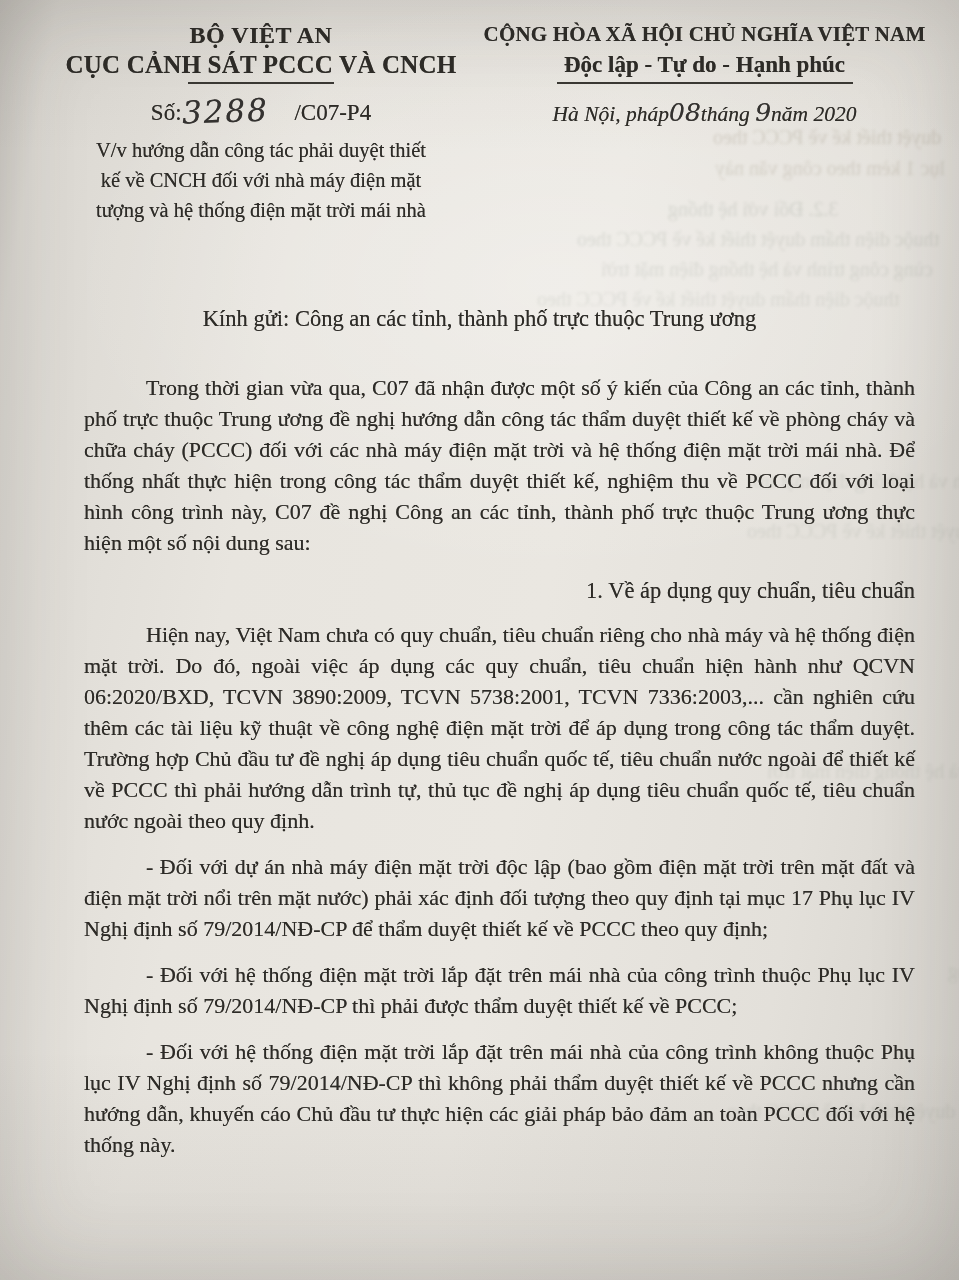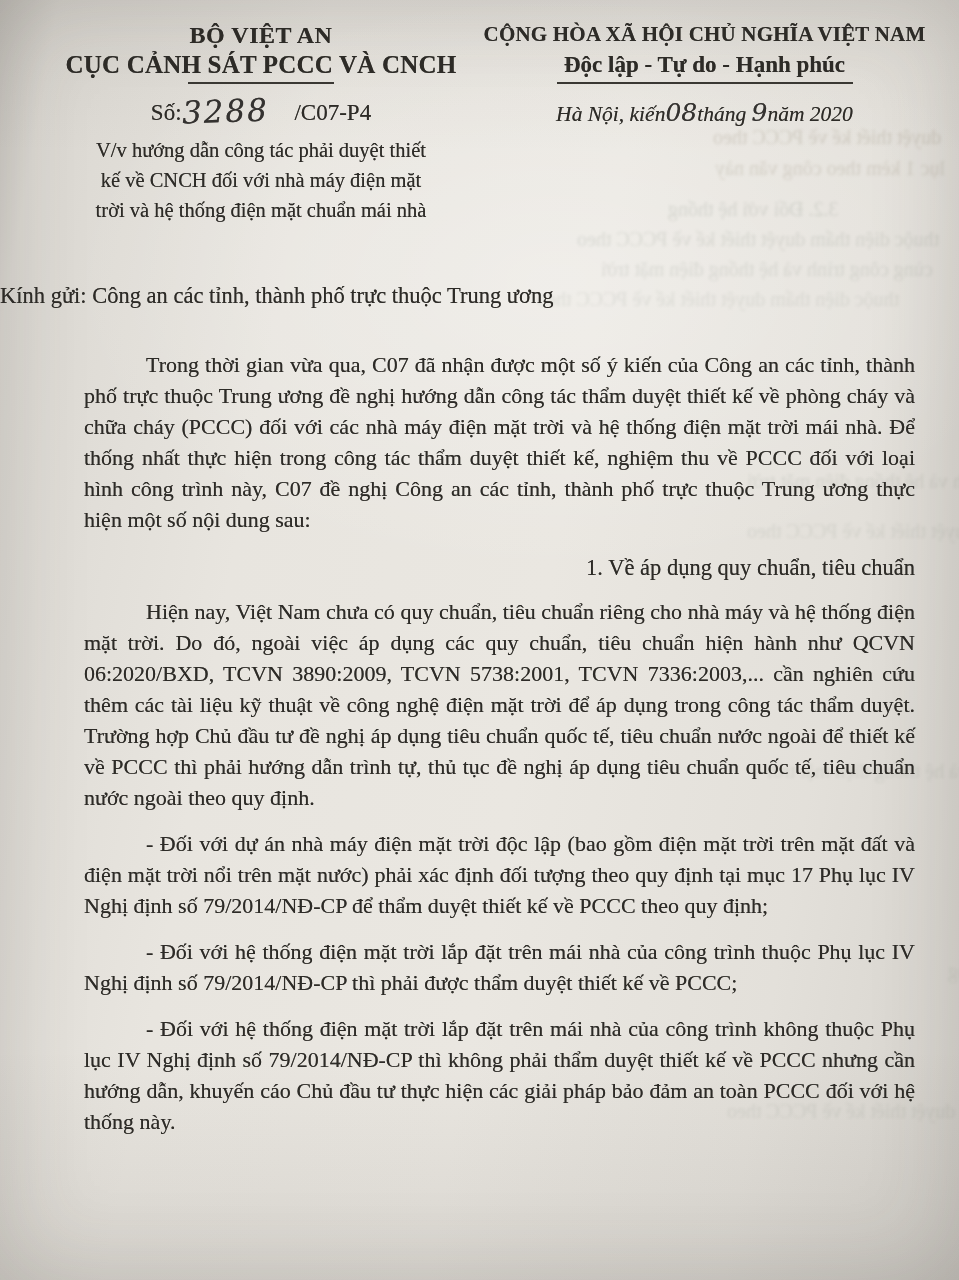--- a/index.html
+++ b/index.html
@@ -29,21 +29,21 @@
   .hand{font-family:"DejaVu Serif",serif;font-style:italic;color:#343230;}
   .doc-no .hand{font-size:31px;letter-spacing:2px;display:inline-block;transform:rotate(-2deg);vertical-align:-2px;}
   .doc-no .suffix{margin-left:26px;}
   .subject{font-size:20.5px;line-height:30px;margin-top:6px;}
   .nat-title{font-size:21px;font-weight:bold;letter-spacing:.2px;}
   .motto{font-size:23px;font-weight:bold;margin-top:5px;}
   .rule-right{width:296px;height:2px;background:#3a3833;margin:4px auto 0;}
   .date-line{font-size:21.5px;font-style:italic;margin-top:14px;white-space:nowrap;}
   .date-line .hand{font-size:25px;}
   
-  .salutation{text-align:left;font-size:22.5px;margin-top:58px;}
+  .salutation{text-align:center;font-size:22.5px;margin-top:81px;}
   .doc-body{margin:40px 44px 0 84px;font-size:22px;line-height:31px;text-align:justify;}
   .para{margin:0 0 13px 0;text-indent:62px;}
   .heading{margin:17px 0 13px 0;text-indent:62px;font-weight:normal;font-size:22.5px;text-align:right;}
   .item{margin:15px 0 0 0;text-indent:62px;}
   
   .content{text-shadow:0 0 .6px rgba(45,43,39,.65);}
   
   .bleed{
     position:absolute;font-size:20px;white-space:nowrap;
     transform:scaleX(-1);filter:blur(1.6px);
@@ -75,30 +75,30 @@
       <div class="hdr-left">
         <div class="org-parent">BỘ VIỆT AN</div>
         <div class="org-name">CỤC CẢNH SÁT PCCC VÀ CNCH</div>
         <div class="rule-left"></div>
         <div class="doc-no">
           <span>Số:</span><span class="hand">3288</span><span class="suffix">/C07-P4</span>
         </div>
         <div class="subject">
           <div>V/v hướng dẫn công tác phải duyệt thiết</div>
           <div>kế về CNCH đối với nhà máy điện mặt</div>
-          <div>trời và hệ thống điện mặt chuẩn mái nhà</div>
+          <div>tượng và hệ thống điện mặt trời mái nhà</div>
         </div>
       </div>
 
       <div class="hdr-right">
         <div class="nat-title">CỘNG HÒA XÃ HỘI CHỦ NGHĨA VIỆT NAM</div>
         <div class="motto">Độc lập - Tự do - Hạnh phúc</div>
         <div class="rule-right"></div>
         <div class="date-line">
-          <span>Hà Nội, kiến</span><span class="hand">08</span><span>tháng</span> <span class="hand">9</span><span>năm 2020</span>
+          <span>Hà Nội, pháp</span><span class="hand">08</span><span>tháng</span> <span class="hand">9</span><span>năm 2020</span>
         </div>
       </div>
 
     </div>
 
     <div class="salutation">Kính gửi: Công an các tỉnh, thành phố trực thuộc Trung ương</div>
 
     <div class="doc-body">
       <p class="para">Trong thời gian vừa qua, C07 đã nhận được một số ý kiến của Công an các tỉnh, thành phố trực thuộc Trung ương đề nghị hướng dẫn công tác thẩm duyệt thiết kế về phòng cháy và chữa cháy (PCCC) đối với các nhà máy điện mặt trời và hệ thống điện mặt trời mái nhà. Để thống nhất thực hiện trong công tác thẩm duyệt thiết kế, nghiệm thu về PCCC đối với loại hình công trình này, C07 đề nghị Công an các tỉnh, thành phố trực thuộc Trung ương thực hiện một số nội dung sau:</p>
       <p class="heading">1. Về áp dụng quy chuẩn, tiêu chuẩn</p>

